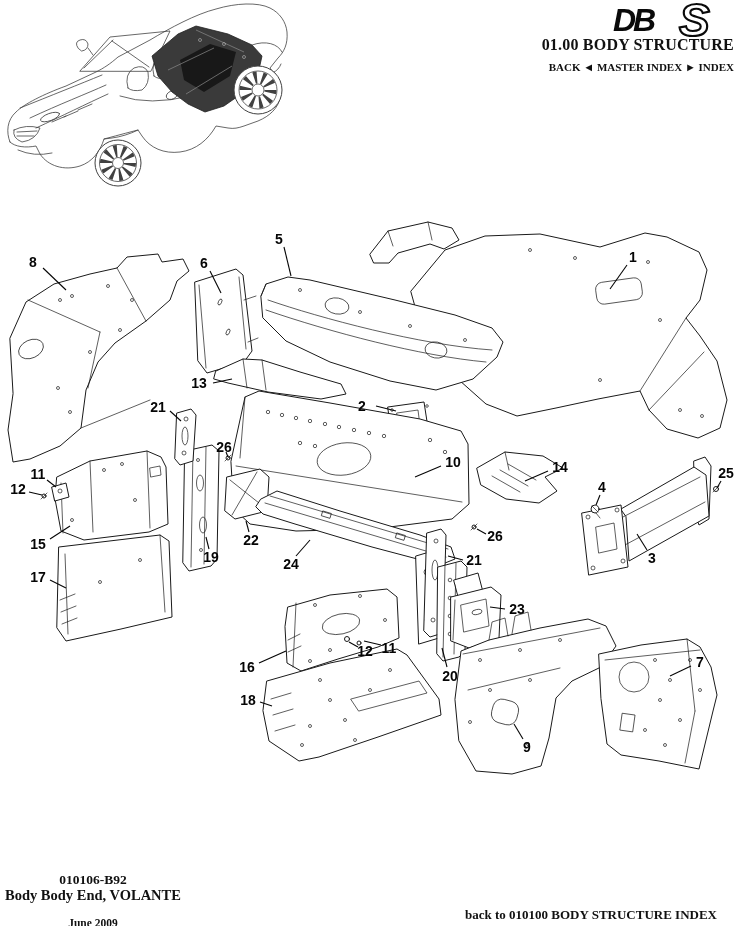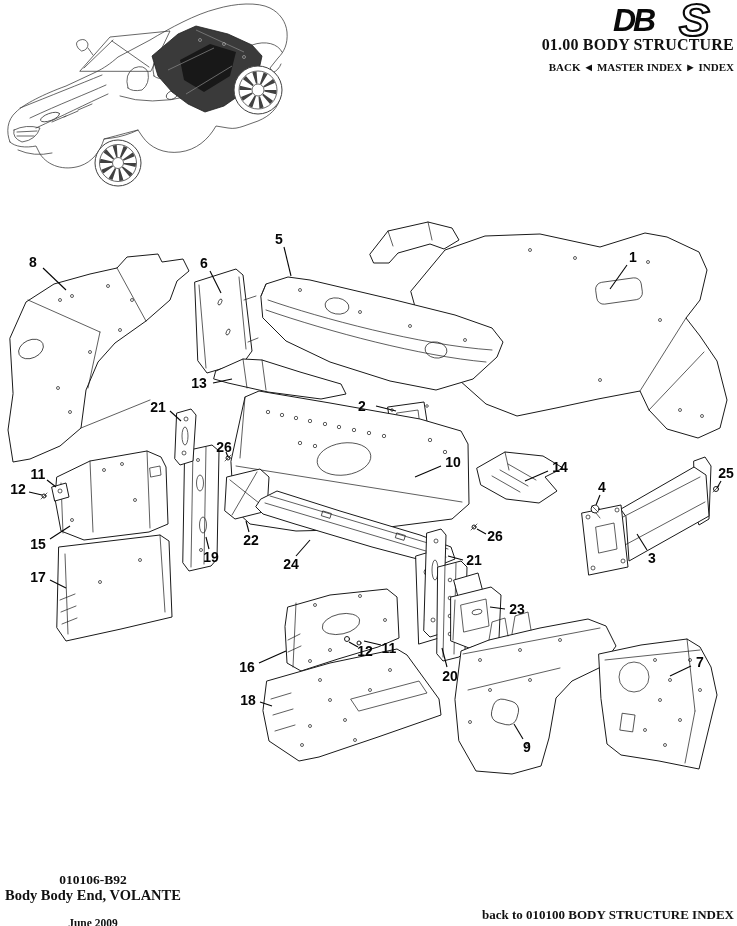--- a/index.html
+++ b/index.html
@@ -10,21 +10,21 @@
   #section-title{position:absolute;top:36px;right:3px;font-size:16px;font-weight:bold;
         letter-spacing:.2px;white-space:nowrap;}
   #nav{position:absolute;top:61px;right:3px;font-size:11px;font-weight:bold;white-space:nowrap;}
   #nav .navlink{cursor:pointer;}
   #nav .navlink:first-child{margin-left:0;}
   
   #footer-left{position:absolute;left:5px;top:872px;line-height:1.12;text-align:center;}
   #doc-number{font-size:13.5px;font-weight:bold;}
   #doc-title{font-size:14.5px;font-weight:bold;}
   #doc-date{font-size:11.5px;font-weight:bold;margin-top:14px;}
-  #footer-link{position:absolute;right:3px;top:907px;font-size:13px;font-weight:bold;cursor:pointer;}
+  #footer-link{position:absolute;right:20px;top:907px;font-size:13px;font-weight:bold;cursor:pointer;}
   
   #art{position:absolute;left:0;top:0;}
   .part{stroke:#1a1a1a;stroke-width:1;fill:#fff;stroke-linejoin:round;stroke-linecap:round;}
   .pline{stroke:#1a1a1a;stroke-width:.7;fill:none;stroke-linecap:round;}
   .hole{stroke:#1a1a1a;stroke-width:.7;fill:none;}
   .car{stroke:#414141;stroke-width:.8;fill:none;stroke-linejoin:round;stroke-linecap:round;}
   #callouts-layer text{font-family:"Liberation Sans",sans-serif;font-weight:bold;font-size:14px;fill:#050505;}
   #callouts-layer line{stroke:#050505;stroke-width:1.1;}
   #logo text{font-family:"Liberation Sans",sans-serif;}
 </style>

